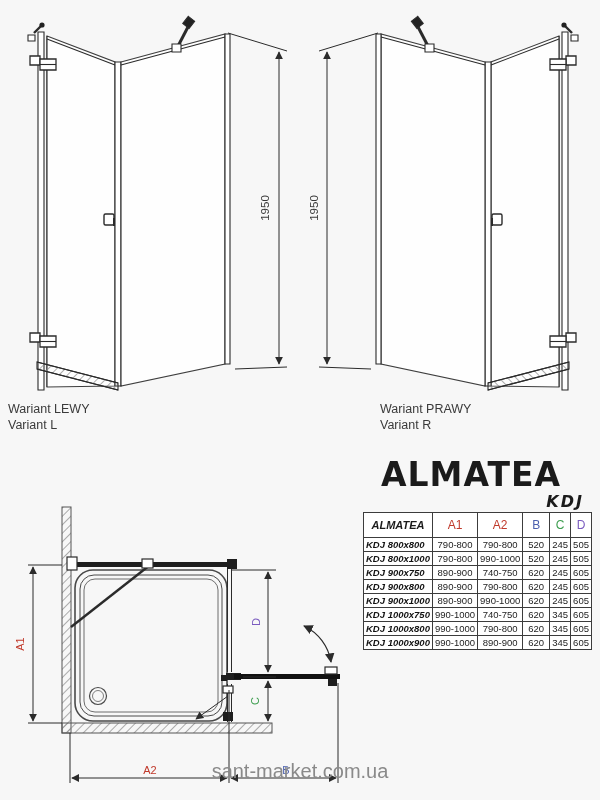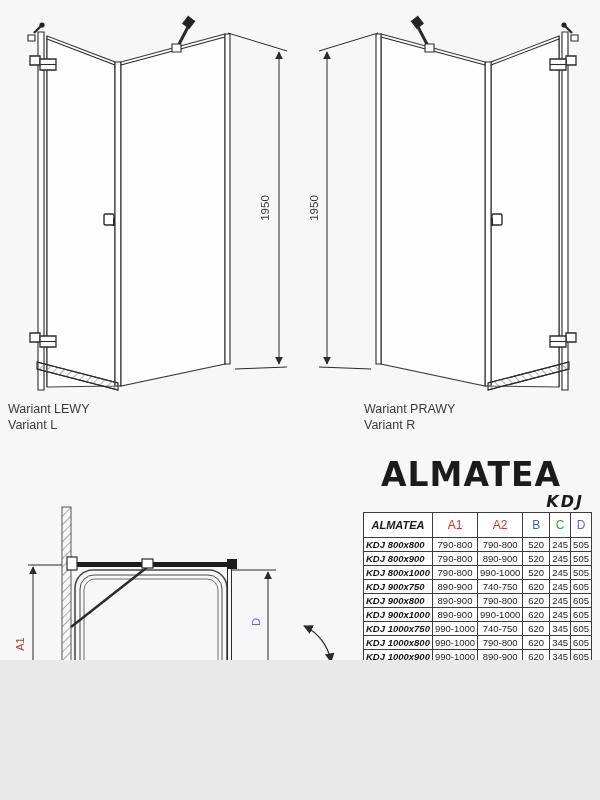--- a/index.html
+++ b/index.html
@@ -1,17 +1,17 @@
 <!DOCTYPE html>
 <html style="--dim_red: #c0392b; --dim_blue: #4a5fae; --dim_green: #3d9e4f; --dim_purple: #7a5bbf; --line: #2b2b2b; --watermark_gray: #8a8a8a;"><head>
 <meta charset="utf-8">
 <style>
   html,body{margin:0;padding:0;background:#e9e9e9;}
   .page{
-    position:relative;width:600px;height:660px;overflow:hidden;
+    position:relative;width:600px;height:800px;overflow:hidden;
     background:#f7f7f7;font-family:"Liberation Sans",sans-serif;color:#2b2b2b;
   }
   svg{position:absolute;overflow:visible;}
   .iso line,.iso path,.iso rect,.iso polygon{vector-effect:non-scaling-stroke;}
   .variant-label{position:absolute;font-size:12.5px;color:#3a3a3a;line-height:16px;}
   .dim-text{font-family:"Liberation Sans",sans-serif;font-size:11px;fill:#444;}
   .ht-label{font-family:"Liberation Sans",sans-serif;font-size:11.5px;fill:#3a3a3a;}
   .lbl-red{fill:var(--dim_red);}
   .lbl-blue{fill:var(--dim_blue);}
   .lbl-green{fill:var(--dim_green);}
@@ -126,21 +126,21 @@
     <g transform="translate(298,0) scale(-1,1)">
         <use href="#iso-unit"></use>
       </g>
     <text class="ht-label" x="13" y="202" transform="rotate(-90 13 202)" text-anchor="middle">1950</text>
   </svg>
 
   <div class="variant-label" style="left:8px;top:401px">
     <div>Wariant LEWY</div>
     <div>Variant L</div>
   </div>
-  <div class="variant-label" style="left:364px;top:401px">
+  <div class="variant-label" style="left:380px;top:401px">
     <div>Wariant PRAWY</div>
     <div>Variant R</div>
   </div>
 
   <div class="title">ALMATEA</div>
   <div class="series">KDJ</div>
 
   <table class="spec">
     <colgroup>
       <col class="w-model">
@@ -163,28 +163,20 @@
     <tbody>
       <tr>
           <td class="model">KDJ 800x800</td>
           <td>790-800</td>
           <td>790-800</td>
           <td>520</td>
           <td>245</td>
           <td>505</td>
         </tr>
       <tr>
-          <td class="model">KDJ 800x900</td>
-          <td>790-800</td>
-          <td>890-900</td>
-          <td>520</td>
-          <td>245</td>
-          <td>505</td>
-        </tr>
-      <tr>
           <td class="model">KDJ 800x1000</td>
           <td>790-800</td>
           <td>990-1000</td>
           <td>520</td>
           <td>245</td>
           <td>505</td>
         </tr>
       <tr>
           <td class="model">KDJ 900x750</td>
           <td>890-900</td>

